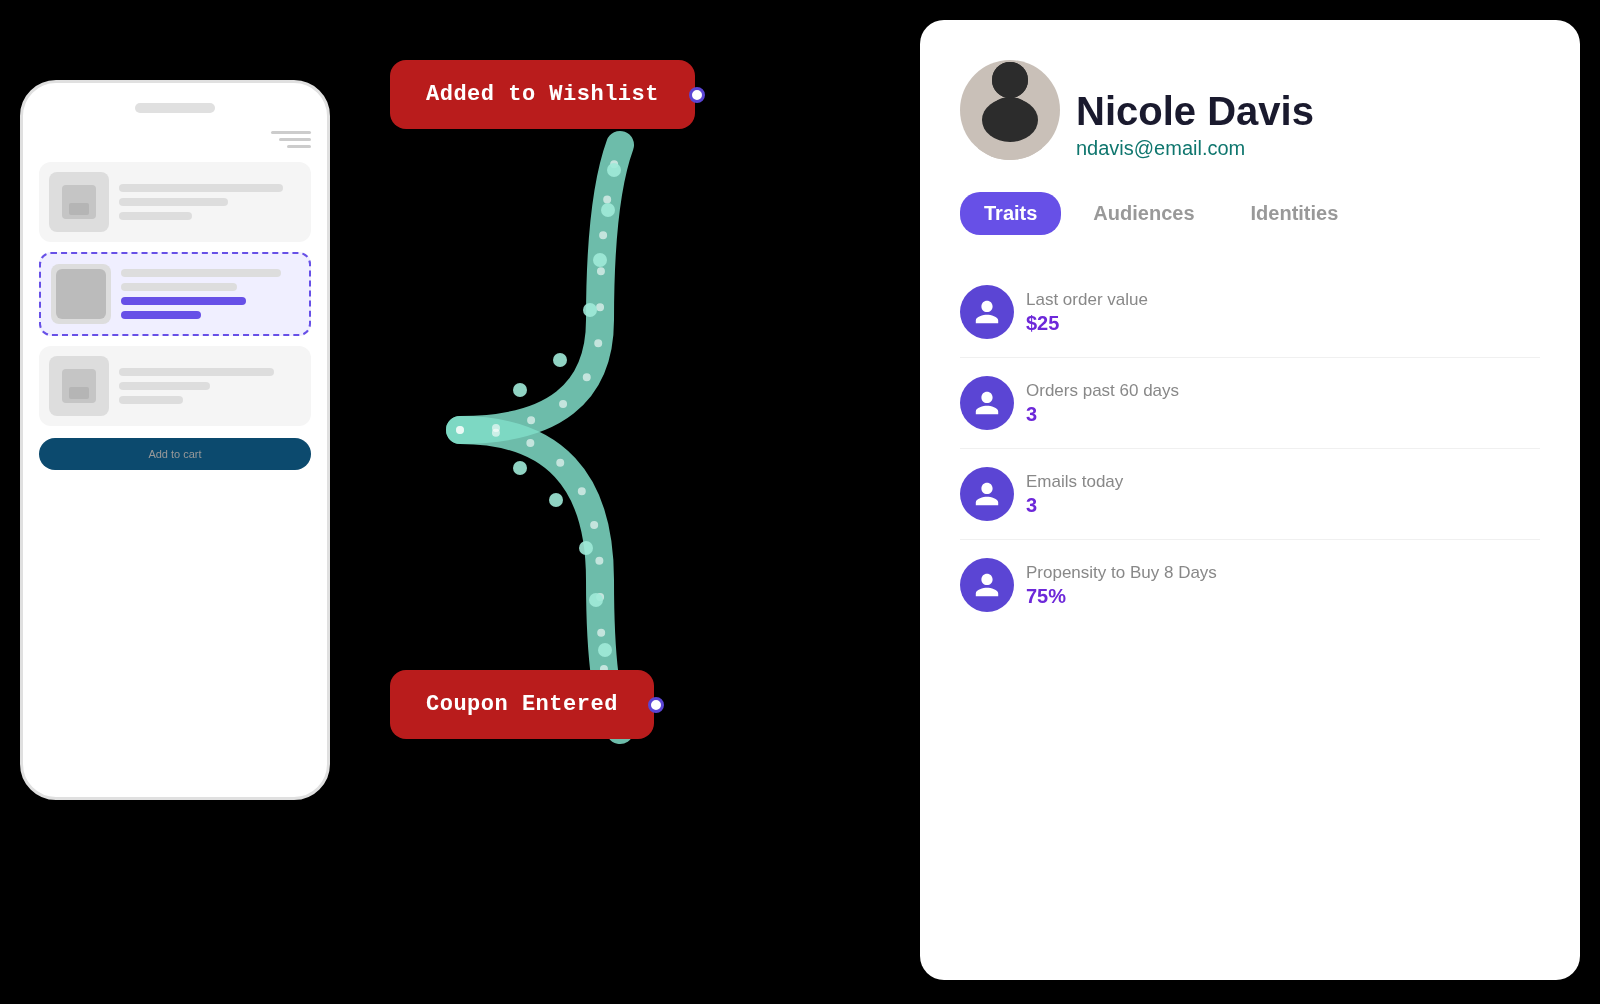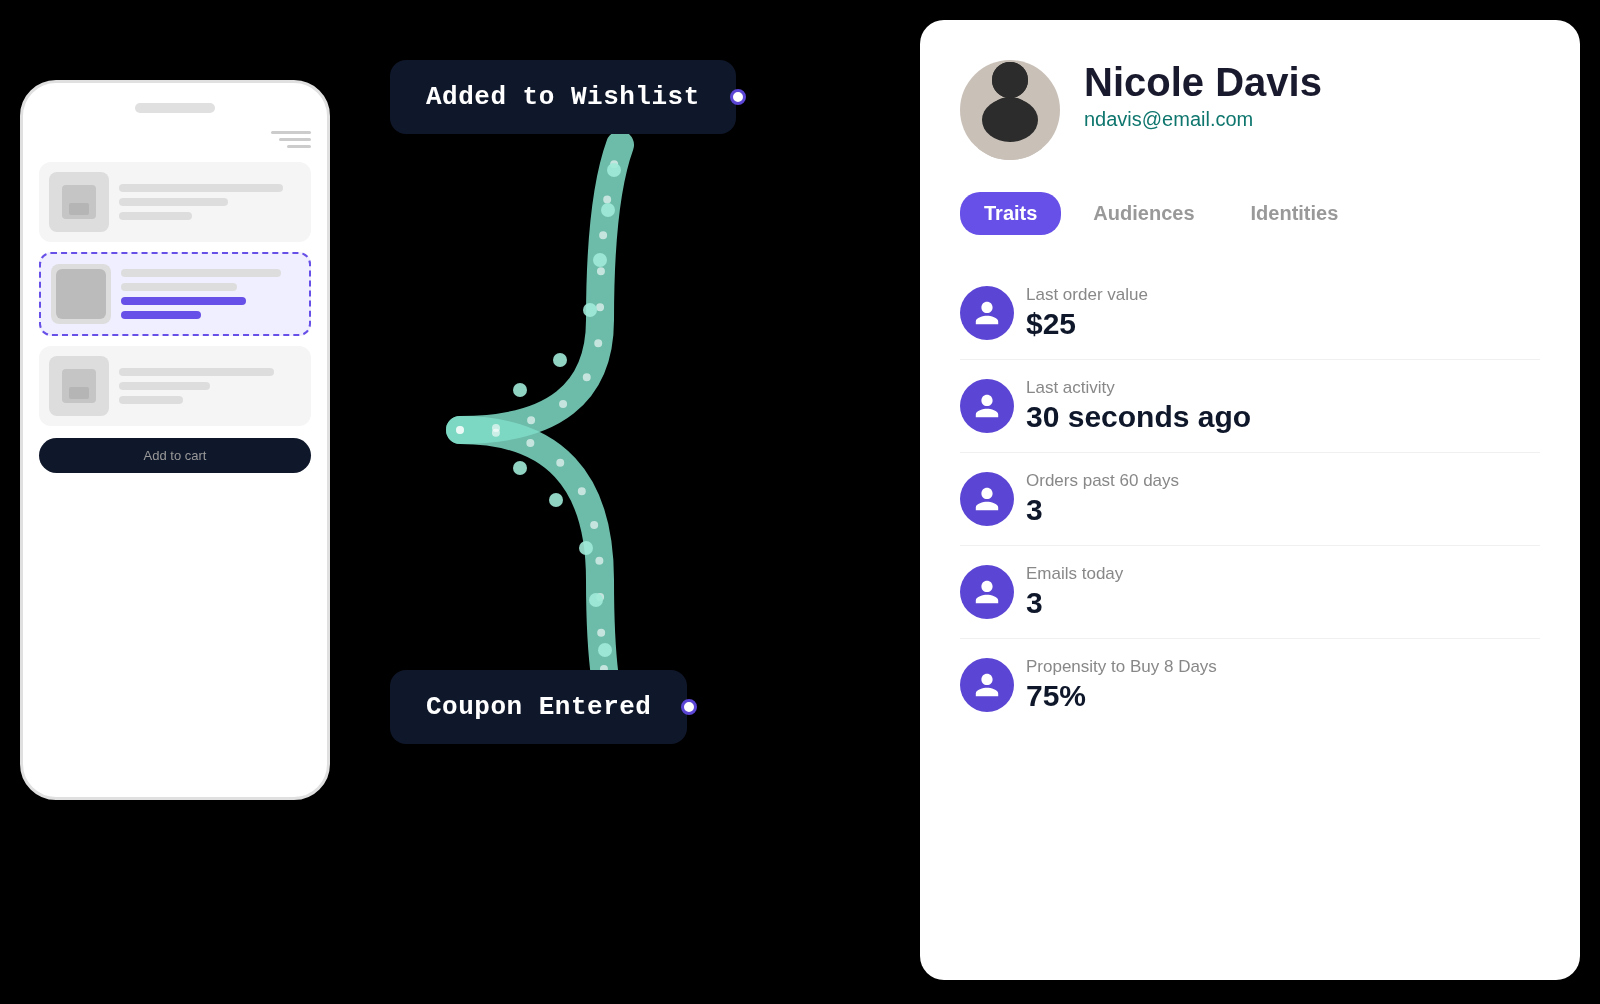--- a/index.html
+++ b/index.html
@@ -108,36 +108,36 @@
       background: #f0efff;
     }
     .phone-card.selected .phone-card-line:nth-child(3),
     .phone-card.selected .phone-card-line:nth-child(4) {
       background: #6750e7;
     }
     .phone-card.selected .phone-card-line:nth-child(3) { width: 70%; }
     .phone-card.selected .phone-card-line:nth-child(4) { width: 45%; }
 
     .phone-add-cart {
-      background: #0f172a;
+      background: #0c4a6e;
       border-radius: 20px;
       padding: 10px;
       text-align: center;
       color: #999;
-      font-size: 13px;
+      font-size: 11px;
       margin-top: 12px;
     }
 
     
     .event-bubble {
       position: absolute;
-      background: #0f172a;
+      background: #b91c1c;
       color: #fff;
       font-family: 'Courier New', monospace;
-      font-size: 26px;
+      font-size: 22px;
       font-weight: 600;
       letter-spacing: 0.5px;
       padding: 22px 36px;
       border-radius: 16px;
       white-space: nowrap;
     }
     .event-bubble.product-viewed {
       left: 60px;
       top: 380px;
       z-index: 10;
@@ -183,22 +183,22 @@
       width: 660px;
       height: 960px;
       background: #fff;
       border-radius: 24px;
       padding: 40px 40px 30px;
       box-shadow: 0 4px 40px rgba(0,0,0,0.08);
     }
 
     .profile-header {
       display: flex;
-      align-items: flex-start;
-      gap: 24px;
+      align-items: flex-end;
+      gap: 16px;
       margin-bottom: 32px;
     }
     .profile-avatar {
       width: 100px;
       height: 100px;
       border-radius: 50%;
       background: #c9c0b8;
       overflow: hidden;
       flex-shrink: 0;
       display: flex;
@@ -264,23 +264,23 @@
       height: 28px;
       fill: #fff;
     }
     .trait-text {}
     .trait-label {
       font-size: 17px;
       color: #888;
       margin-bottom: 2px;
     }
     .trait-value {
-      font-size: 30px;
+      font-size: 20px;
       font-weight: 700;
-      color: #0f172a;
+      color: #6d28d9;
     }
   </style>
 </head>
 <body>
 
 <div class="scene">
 
   <div class="phone">
     <div class="phone-notch"></div>
     <div class="phone-menu-icon">
@@ -391,63 +391,52 @@
         <svg viewBox="0 0 24 24">
           <path d="M12 12c2.7 0 4.8-2.1 4.8-4.8S14.7 2.4 12 2.4 7.2 4.5 7.2 7.2 9.3 12 12 12zm0 2.4c-3.2 0-9.6 1.6-9.6 4.8v2.4h19.2v-2.4c0-3.2-6.4-4.8-9.6-4.8z"></path>
         </svg>
       </div>
       <div class="trait-text">
         <div class="trait-label">Last order value</div>
         <div class="trait-value">$25</div>
       </div>
     </div>
 
+
     <div class="trait-row">
       <div class="trait-icon">
         <svg viewBox="0 0 24 24">
           <path d="M12 12c2.7 0 4.8-2.1 4.8-4.8S14.7 2.4 12 2.4 7.2 4.5 7.2 7.2 9.3 12 12 12zm0 2.4c-3.2 0-9.6 1.6-9.6 4.8v2.4h19.2v-2.4c0-3.2-6.4-4.8-9.6-4.8z"></path>
         </svg>
       </div>
       <div class="trait-text">
-        <div class="trait-label">Last activity</div>
-        <div class="trait-value">30 seconds ago</div>
+        <div class="trait-label">Orders past 60 days</div>
+        <div class="trait-value">3</div>
       </div>
     </div>
 
     <div class="trait-row">
       <div class="trait-icon">
         <svg viewBox="0 0 24 24">
           <path d="M12 12c2.7 0 4.8-2.1 4.8-4.8S14.7 2.4 12 2.4 7.2 4.5 7.2 7.2 9.3 12 12 12zm0 2.4c-3.2 0-9.6 1.6-9.6 4.8v2.4h19.2v-2.4c0-3.2-6.4-4.8-9.6-4.8z"></path>
         </svg>
       </div>
       <div class="trait-text">
-        <div class="trait-label">Orders past 60 days</div>
+        <div class="trait-label">Emails today</div>
         <div class="trait-value">3</div>
       </div>
     </div>
 
     <div class="trait-row">
       <div class="trait-icon">
         <svg viewBox="0 0 24 24">
           <path d="M12 12c2.7 0 4.8-2.1 4.8-4.8S14.7 2.4 12 2.4 7.2 4.5 7.2 7.2 9.3 12 12 12zm0 2.4c-3.2 0-9.6 1.6-9.6 4.8v2.4h19.2v-2.4c0-3.2-6.4-4.8-9.6-4.8z"></path>
         </svg>
       </div>
       <div class="trait-text">
-        <div class="trait-label">Emails today</div>
-        <div class="trait-value">3</div>
-      </div>
-    </div>
-
-    <div class="trait-row">
-      <div class="trait-icon">
-        <svg viewBox="0 0 24 24">
-          <path d="M12 12c2.7 0 4.8-2.1 4.8-4.8S14.7 2.4 12 2.4 7.2 4.5 7.2 7.2 9.3 12 12 12zm0 2.4c-3.2 0-9.6 1.6-9.6 4.8v2.4h19.2v-2.4c0-3.2-6.4-4.8-9.6-4.8z"></path>
-        </svg>
-      </div>
-      <div class="trait-text">
         <div class="trait-label">Propensity to Buy 8 Days</div>
         <div class="trait-value">75%</div>
       </div>
     </div>
 
   </div>
 
 </div>
 
 </body></html>

